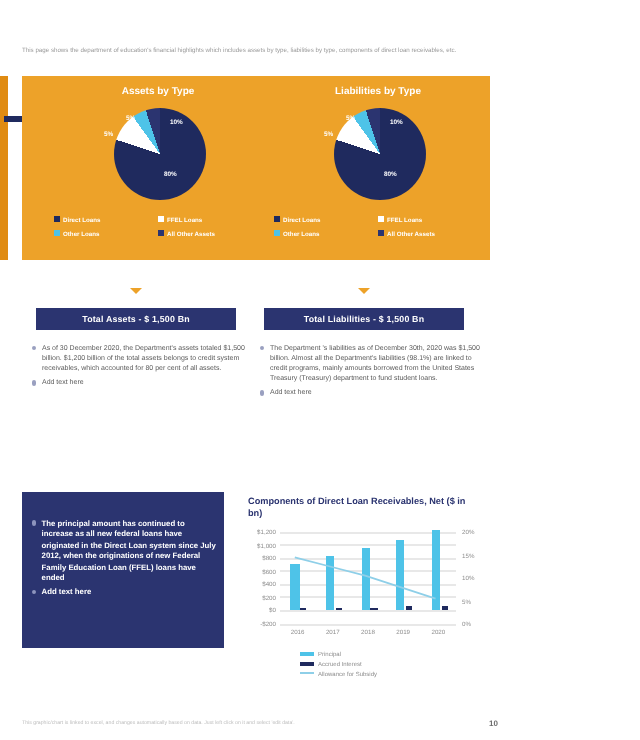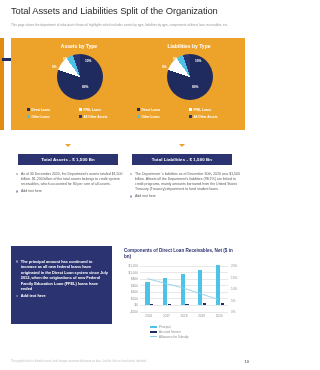--- a/index.html
+++ b/index.html
@@ -166,21 +166,20 @@
   .pageno{
     position:absolute;right:7px;top:359px;
     font-size:4px;font-weight:bold;color:#6d6d6d;
   }
 </style>
 </head>
 <body>
 
 <div class="slide">
 
-  <div class="title">Total Assets and Liabilities Split of the Organization</div>
   <div class="subtitle">This page shows the department of education's financial highlights which includes assets by type, liabilities by type, components of direct loan receivables, etc.</div>
 
   <div class="orange-tab"></div>
   <div class="orange-accent"></div>
 
   <div class="orange">
     <div class="panel-head a">Assets by Type</div>
     <div class="panel-head b">Liabilities by Type</div>
 
     <div class="pie-wrap a">

